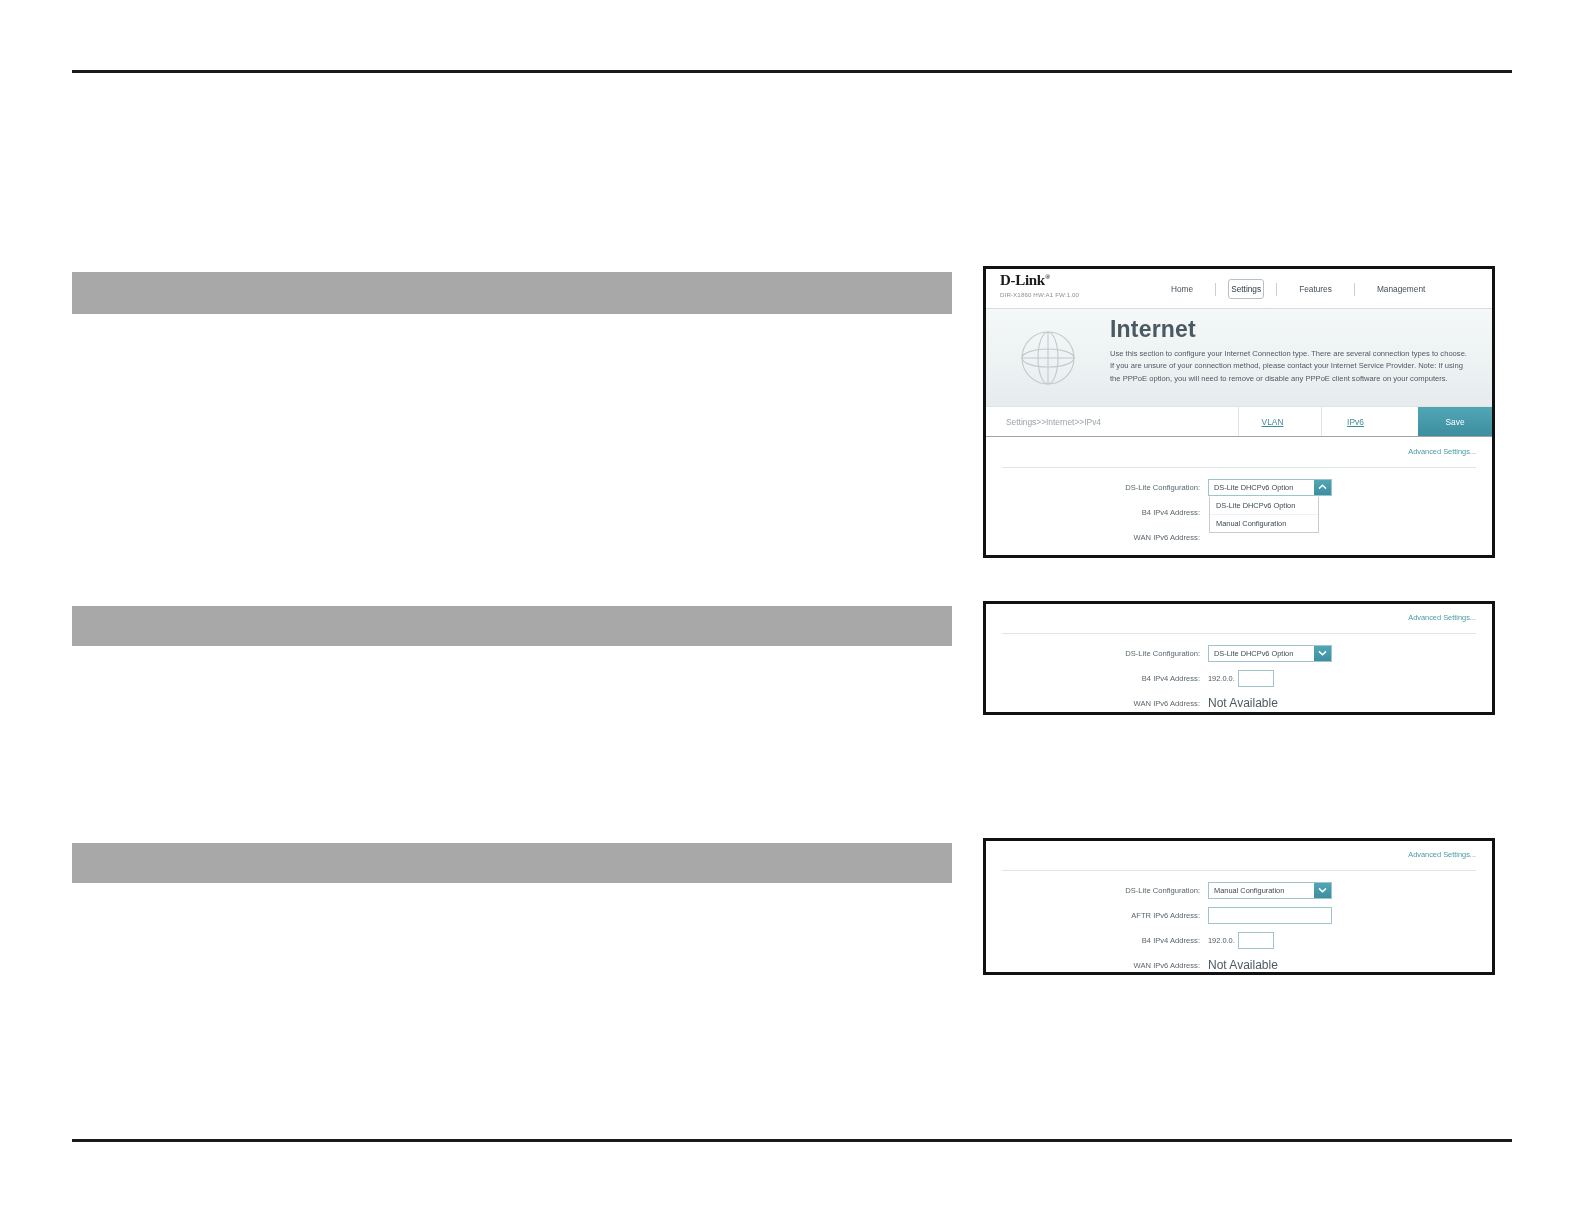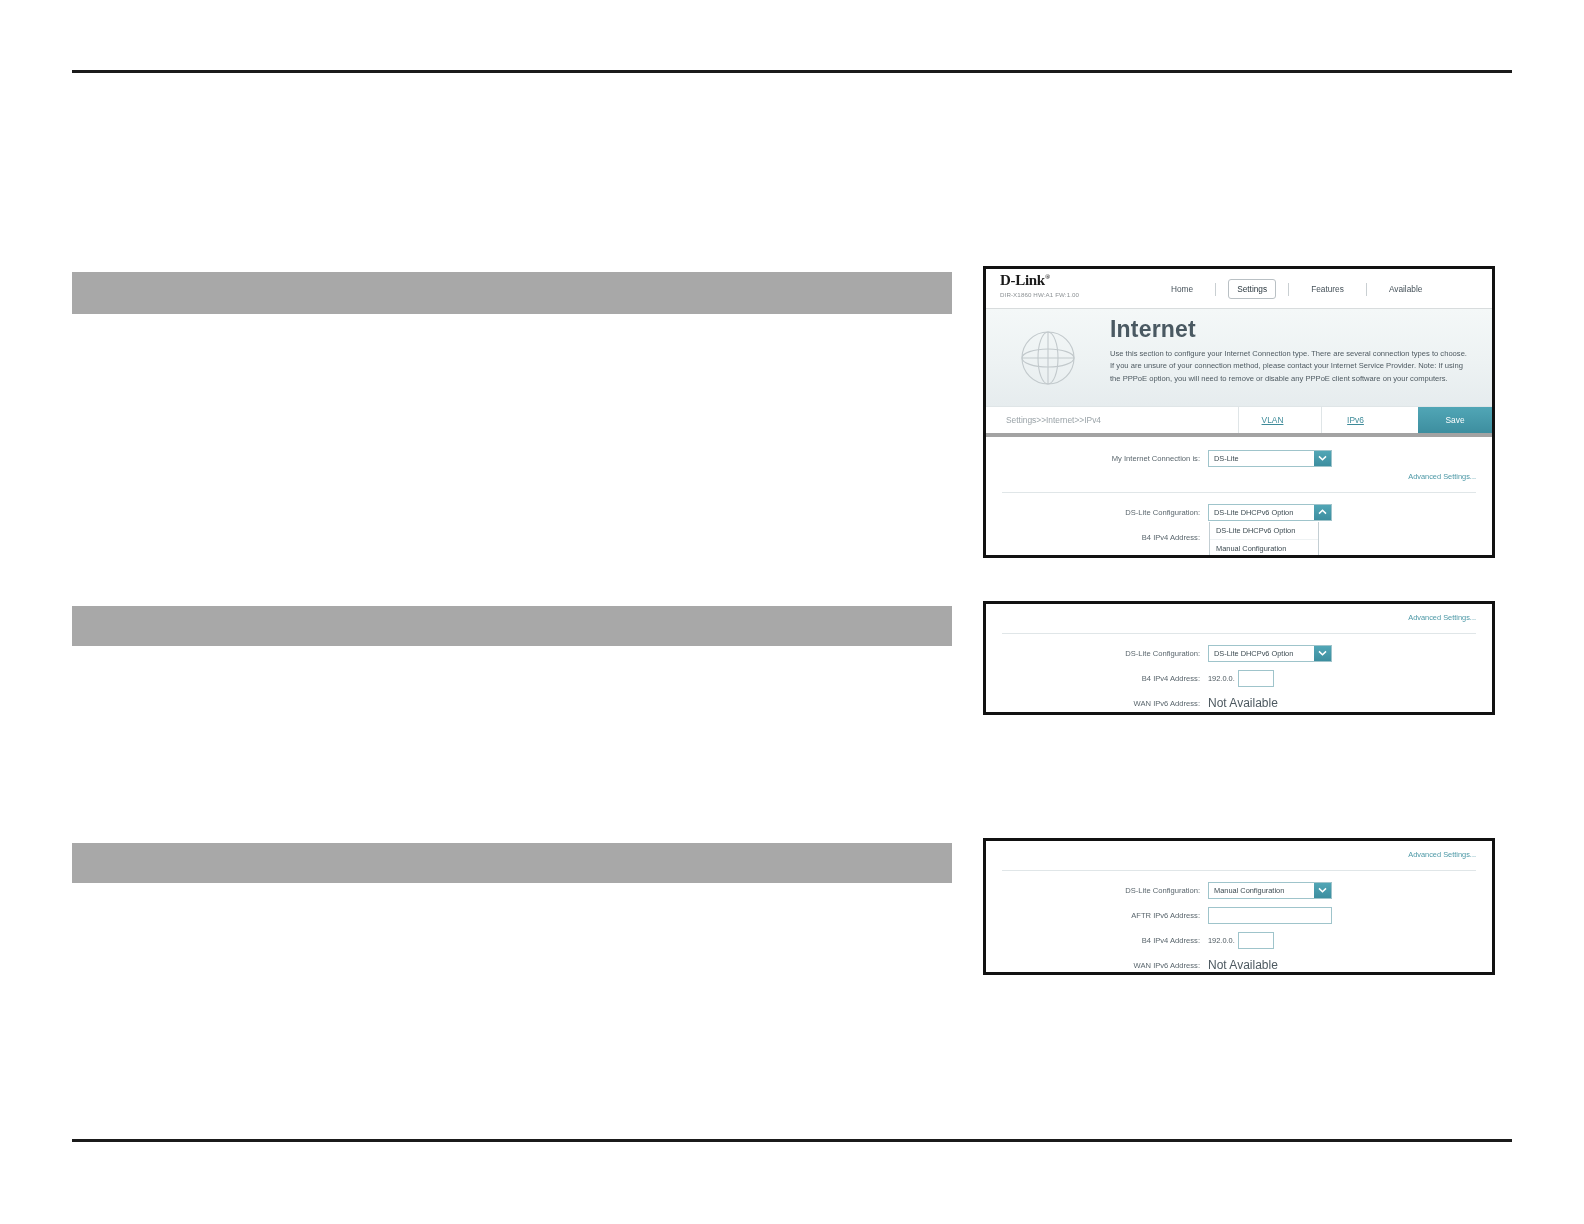--- a/index.html
+++ b/index.html
@@ -59,21 +59,21 @@
   .navbar {
     position: absolute; left: 175px; top: 0; height: 40px;
     display: flex; align-items: center; gap: 0;
   }
   .nav-item {
     font-size: 8.3px; color: #46525a; padding: 4px 10px;
     white-space: nowrap;
   }
   .nav-item.active {
     border: 1px solid #b9c0c4; border-radius: 3px;
-    padding: 4px 8px; color: #2d3a41; background:#fff;
+    padding: 4px 2px; color: #2d3a41; background:#fff;
   }
   .nav-sep { width: 1px; height: 13px; background: #c9cfd2; margin: 0 12px; }
 
   .ui-hero {
     position: relative; height: 98px;
     background: linear-gradient(180deg,#f4f8f8 0%, #edf2f3 55%, #e6ecee 100%);
     border-bottom: 1px solid #dfe5e7;
   }
   .globe { position: absolute; left: 30px; top: 17px; }
   .hero-body { position: absolute; left: 124px; top: 8px; right: 20px; }
@@ -81,21 +81,21 @@
     font-size: 23px; color: #4a5962; font-weight: bold;
     letter-spacing: 0.2px; line-height: 1.05;
   }
   .hero-text {
     margin-top: 7px; font-size: 7.6px; color: #4e5a61;
     line-height: 1.62; max-width: 368px;
   }
 
   .ui-breadcrumb-row {
     position: relative; height: 30px; background: #fff;
-    border-bottom: 4px solid #a3a3a3;
+    border-bottom: 1px solid #a3a3a3;
     display: flex; align-items: stretch;
   }
   .crumb {
     flex: 1; display: flex; align-items: center;
     padding-left: 20px; font-size: 8.4px; color: #9aa3a8;
   }
   .crumb-btn {
     width: 68px; display: flex; align-items: center; justify-content: center;
     border-left: 1px solid #dfe5e7;
     font-size: 8.4px; color: #3d8a99; text-decoration: underline; margin-left: 15px;
@@ -183,21 +183,21 @@
         <div class="brand-name"><span>D-Link</span><sup>®</sup></div>
         <div class="brand-model">DIR-X1860 HW:A1 FW:1.00</div>
       </div>
       <div class="navbar">
         <div class="nav-item">Home</div>
         <div class="nav-sep"></div>
         <div class="nav-item active">Settings</div>
         <div class="nav-sep"></div>
         <div class="nav-item">Features</div>
         <div class="nav-sep"></div>
-        <div class="nav-item">Available</div>
+        <div class="nav-item">Management</div>
       </div>
     </div>
 
     <div class="ui-hero">
       <div class="globe">
         <svg width="64" height="64" viewBox="0 0 64 64">
           <g fill="none" stroke="#c2c9cc" stroke-width="1.1">
             <circle cx="32" cy="32" r="26"></circle>
             <ellipse cx="32" cy="32" rx="26" ry="9"></ellipse>
             <ellipse cx="32" cy="32" rx="10" ry="26"></ellipse>
@@ -214,31 +214,20 @@
 
     <div class="ui-breadcrumb-row">
       <div class="crumb">Settings&gt;&gt;Internet&gt;&gt;IPv4</div>
       <div class="crumb-btn">VLAN</div>
       <div class="crumb-btn">IPv6</div>
       <div class="crumb-save">Save</div>
     </div>
 
     <div class="ui-form">
 
-      <div class="form-row">
-        <div class="f-label">My Internet Connection is:</div>
-        <div class="select">
-          <span class="sel-text">DS-Lite</span>
-          <span class="sel-arrow">
-            <svg width="9" height="6" viewBox="0 0 9 6">
-                <path d="M1 1.4L4.5 4.8L8 1.4" stroke="#ffffff" stroke-width="1.5" fill="none"></path>
-              </svg>
-          </span>
-        </div>
-      </div>
 
       <div class="adv-link-row">
         <span class="adv-link">Advanced Settings...</span>
       </div>
       <div class="hr-thin"></div>
 
       <div class="form-row">
         <div class="f-label">DS-Lite Configuration:</div>
         <div class="select">
           <span class="sel-text">DS-Lite DHCPv6 Option</span>

